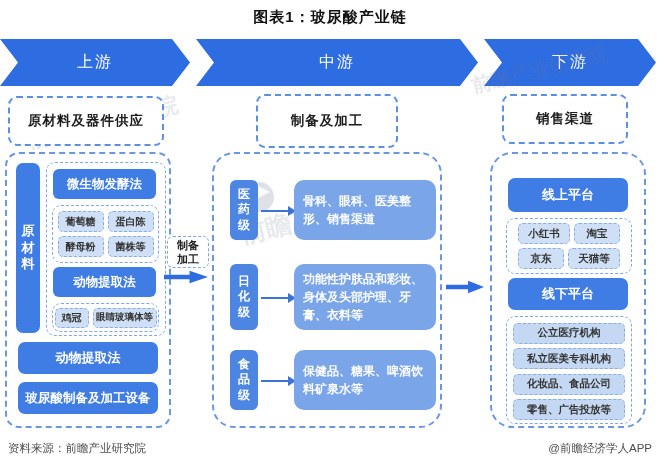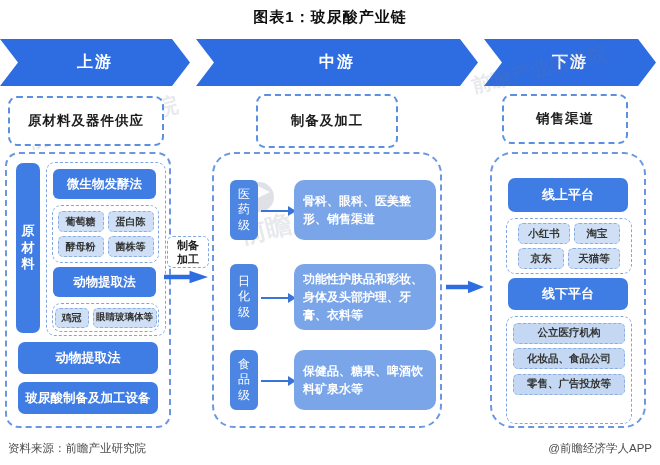--- a/index.html
+++ b/index.html
@@ -9,21 +9,21 @@
   }
   .title{
     position:absolute;left:0;top:8px;width:100%;text-align:center;
     font-size:15px;font-weight:bold;color:#111;letter-spacing:1px;
   }
   
   .chev{
     position:absolute;top:39px;height:47px;background:#2e6ce2;
     clip-path:polygon(0 0,calc(100% - 18px) 0,100% 50%,calc(100% - 18px) 100%,0 100%,18px 50%);
     display:flex;align-items:center;justify-content:center;
-    color:#fff;font-size:16px;font-weight:bold;letter-spacing:2px;text-align:right;
+    color:#fff;font-size:16px;font-weight:normal;letter-spacing:2px;text-align:right;
   }
   .chev1{left:0;width:190px;}
   .chev2{left:196px;width:282px;}
   .chev3{left:484px;width:172px;}
   
   .hdr{
     position:absolute;background:#fff;border:2px dashed #5b8fe2;border-radius:9px;
     display:flex;align-items:center;justify-content:center;
     font-size:13.5px;font-weight:bold;color:#1c1c1c;letter-spacing:1px;z-index:3;
   }
@@ -66,21 +66,21 @@
     position:absolute;background:#2e6ce2;z-index:3;
     clip-path:polygon(0 34%,58% 34%,58% 6%,100% 50%,58% 94%,58% 66%,0 66%);
   }
   .ta1{left:164px;top:270px;width:44px;height:14px;}
   .ta2{left:446px;top:280px;width:38px;height:14px;}
   
   .mrow{position:absolute;left:0;width:100%;}
   .mrow1{top:26px;height:60px;} .mrow2{top:110px;height:66px;} .mrow3{top:196px;height:60px;}
   .grade{position:absolute;left:16px;top:0;bottom:0;width:28px;background:#4c86e2;border-radius:6px;
          color:#fff;display:flex;align-items:center;justify-content:center;}
-  .grade .vtext{font-size:12px;font-weight:normal;width:13px;}
+  .grade .vtext{font-size:12px;font-weight:bold;width:13px;}
   .arrow-line{position:absolute;left:47px;width:28px;height:0;border-top:2px solid #3a74d8;top:50%;}
   .arrow-line:after{content:"";position:absolute;right:-7px;top:-6px;
     border-left:8px solid #3a74d8;border-top:5px solid transparent;border-bottom:5px solid transparent;}
   .descbox{position:absolute;left:80px;top:0;bottom:0;width:142px;background:#7aa5e8;border-radius:10px;
     color:#fff;font-size:12px;font-weight:bold;line-height:1.5;
     display:flex;align-items:center;padding:4px 9px;box-sizing:border-box;}
   
   .platform{position:absolute;left:16px;width:120px;font-size:13px;}
   .online{top:24px;height:34px;text-align:center;} .offline{top:124px;height:32px;}
   .ogrid{left:14px;top:64px;width:124px;height:54px;display:flex;flex-wrap:wrap;align-content:center;justify-content:center;gap:4px;}
@@ -183,20 +183,21 @@
     <div class="blue platform online">线上平台</div>
     <div class="dashbox ogrid">
       <div class="chip chip-a">小红书</div>
       <div class="chip chip-b">淘宝</div>
       <div class="chip chip-b">京东</div>
       <div class="chip chip-a">天猫等</div>
     </div>
     <div class="blue platform offline">线下平台</div>
     <div class="dashbox olist">
       <div class="chip">公立医疗机构</div>
+      <div class="chip">私立医美专科机构</div>
       <div class="chip">化妆品、食品公司</div>
       <div class="chip">零售、广告投放等</div>
     </div>
   </div>
 
   <div class="src">资料来源：前瞻产业研究院</div>
   <div class="credit">@前瞻经济学人APP</div>
 
 </div>
 

